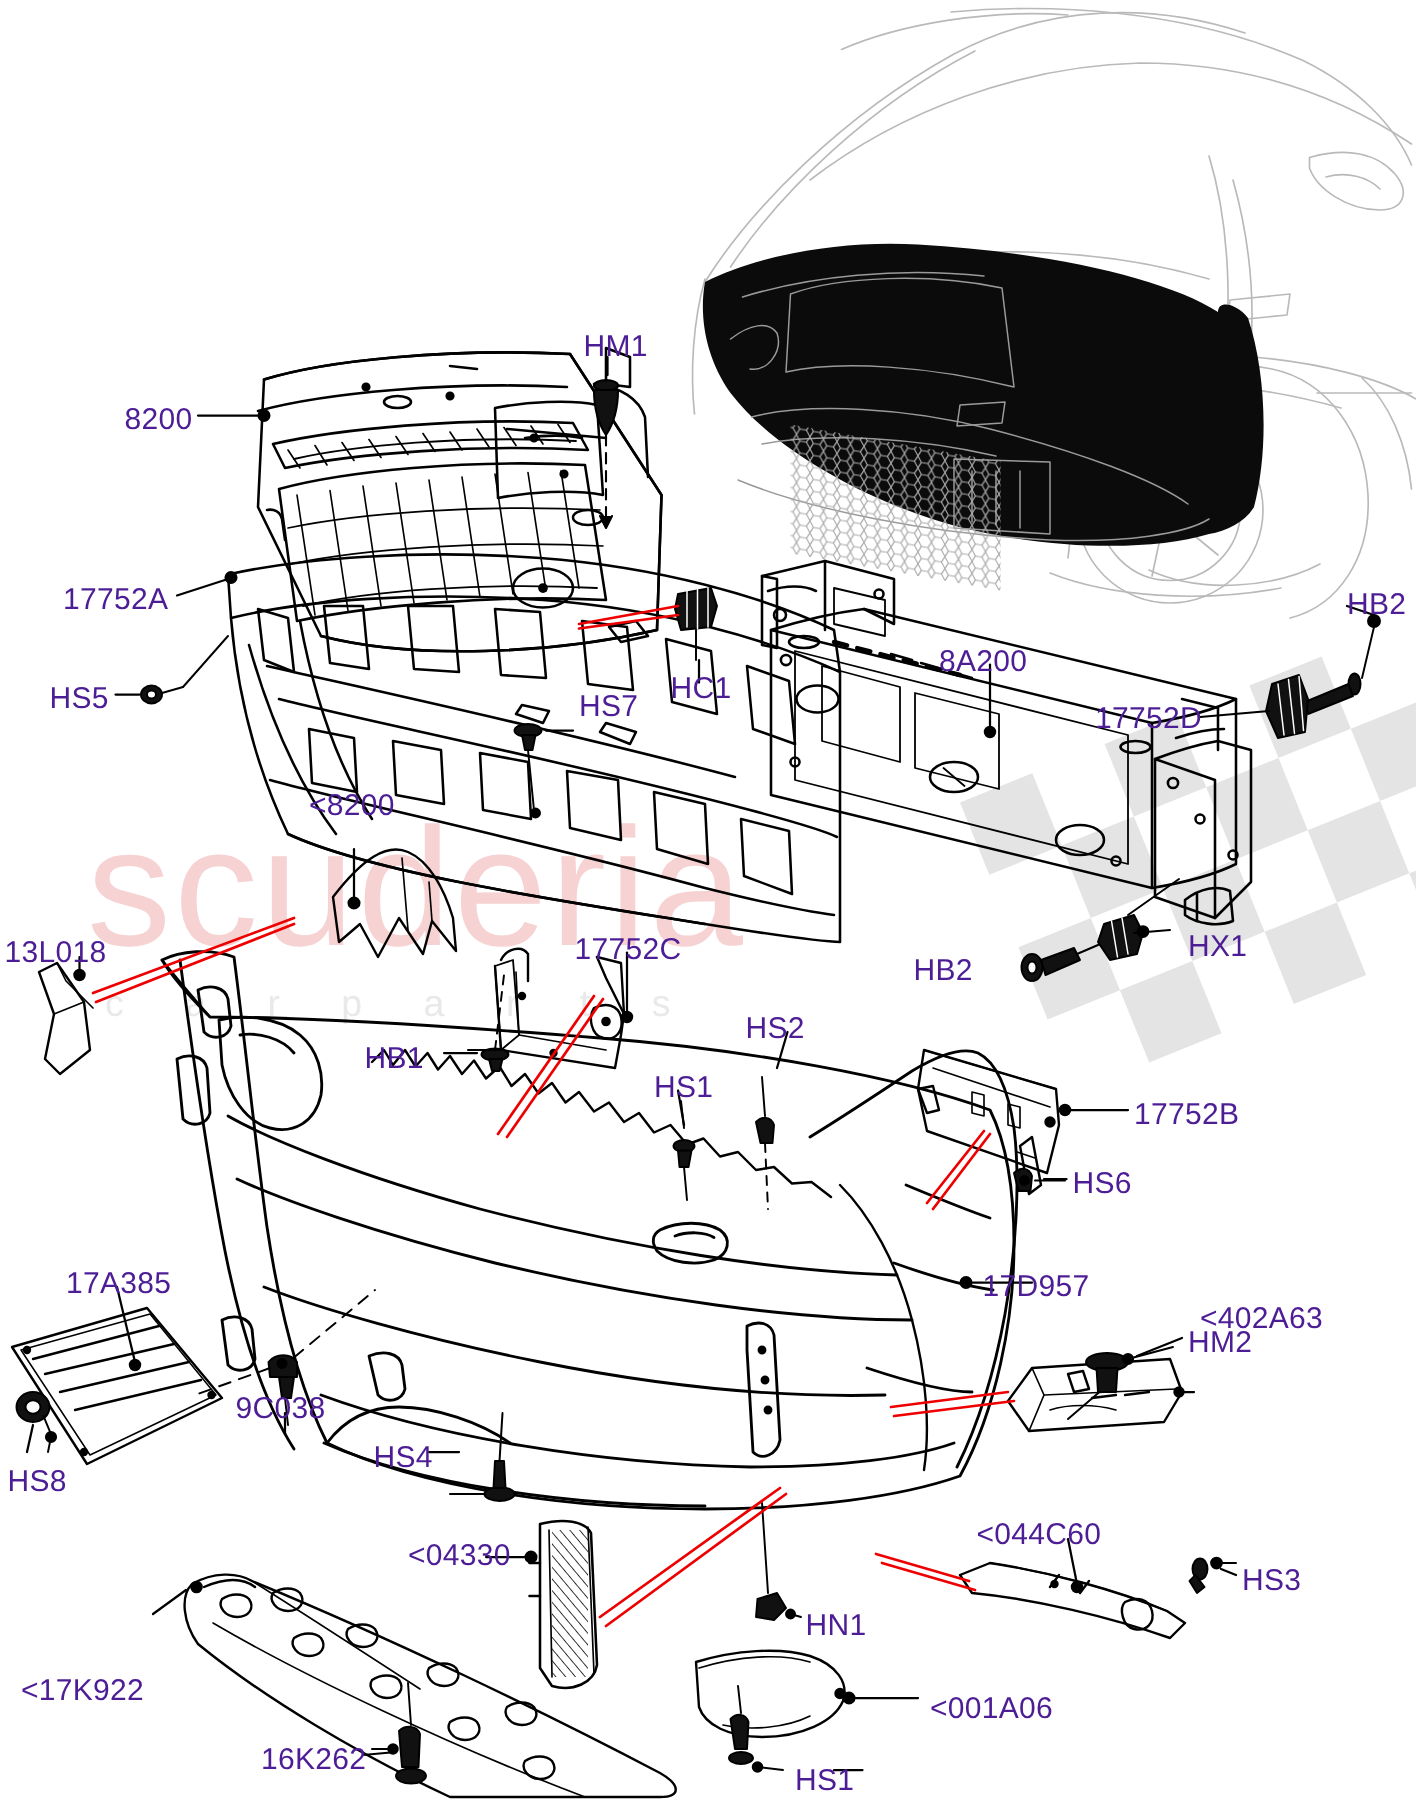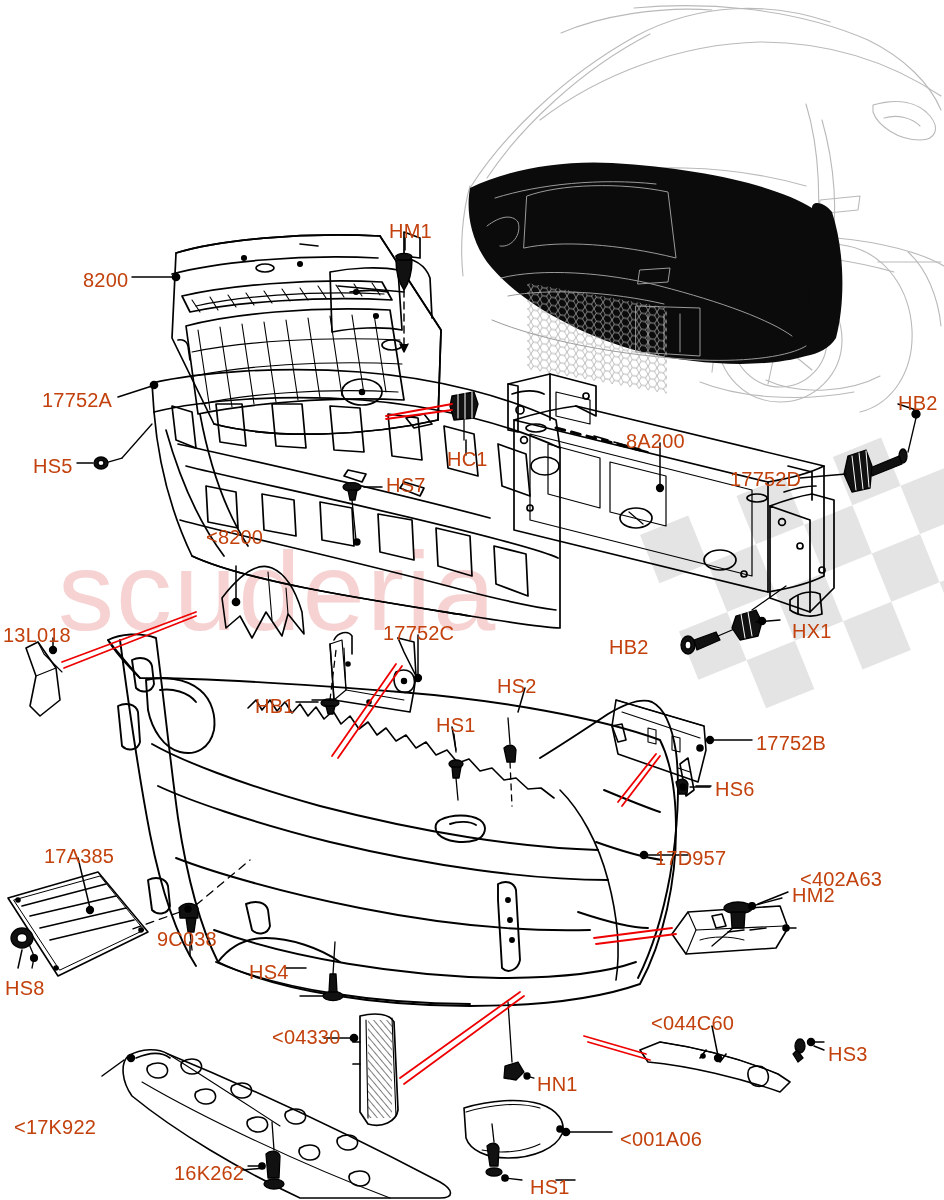--- a/index.html
+++ b/index.html
@@ -1,20 +1,20 @@
 <!DOCTYPE html>
 <html><head>
 <meta charset="utf-8">
 <style>
   html,body{margin:0;padding:0;background:#fff;}
   body{width:944px;height:1200px;position:relative;overflow:hidden;
        font-family:"Liberation Sans",sans-serif;}
   #stage{position:absolute;left:0;top:0;width:944px;height:1200px;}
   svg{position:absolute;left:0;top:0;width:944px;height:1200px;}
-  .lbl{position:absolute;color:#c2410c;font-size:20px;letter-spacing:0.2px;
+  .lbl{position:absolute;color:#4c1d95;font-size:20px;letter-spacing:0.2px;
        white-space:nowrap;font-family:"Liberation Sans",sans-serif;}
   .wm-main{position:absolute;left:58px;top:527px;font-size:112px;
            color:#f6d2d2;font-family:"Liberation Sans",sans-serif;
            letter-spacing:2px;font-weight:400;}
   .wm-sub{position:absolute;left:70px;top:655px;font-size:25px;
           color:#e9e9e9;letter-spacing:17px;
           font-family:"Liberation Sans",sans-serif;}
 </style>
 </head>
 <body>
@@ -31,20 +31,21 @@
       <rect x="260" y="52" width="52" height="52"></rect>
       <rect x="0" y="104" width="52" height="52"></rect>
       <rect x="104" y="104" width="52" height="52"></rect>
       <rect x="208" y="104" width="52" height="52"></rect>
       <rect x="52" y="156" width="52" height="52"></rect>
       <rect x="156" y="156" width="52" height="52"></rect>
       <rect x="260" y="156" width="52" height="52"></rect>
     </g>
   </svg>
   <div class="wm-main">scuderia</div>
+  <div class="wm-sub">c a r   p a r t s</div>
 
   <svg aria-hidden="true" viewBox="0 0 944 1200">
     <defs>
       <pattern id="mesh" width="6" height="6" patternUnits="userSpaceOnUse" patternTransform="rotate(28)">
         <path d="M0 0 L0 6" stroke="#111" stroke-width="1.4"></path>
       </pattern>
       <pattern id="mesh2" width="5" height="5" patternUnits="userSpaceOnUse" patternTransform="rotate(-40)">
         <path d="M0 0 L0 5" stroke="#222" stroke-width="1.2"></path>
       </pattern>
       <pattern id="honey" width="9" height="8" patternUnits="userSpaceOnUse">
@@ -576,27 +577,27 @@
   </svg>
 
   <div class="lbl" style="left:389px;top:220px">HM1</div>
   <div class="lbl" style="left:83px;top:269px">8200</div>
   <div class="lbl" style="left:42px;top:389px">17752A</div>
   <div class="lbl" style="left:898px;top:392px">HB2</div>
   <div class="lbl" style="left:447px;top:448px">HC1</div>
   <div class="lbl" style="left:626px;top:430px">8A200</div>
   <div class="lbl" style="left:730px;top:468px">17752D</div>
   <div class="lbl" style="left:33px;top:455px">HS5</div>
-  <div class="lbl" style="left:386px;top:474px">HS7</div>
+  <div class="lbl" style="left:386px;top:460px">HS7</div>
   <div class="lbl" style="left:206px;top:526px">&lt;8200</div>
   <div class="lbl" style="left:609px;top:636px">HB2</div>
   <div class="lbl" style="left:792px;top:620px">HX1</div>
   <div class="lbl" style="left:3px;top:624px">13L018</div>
   <div class="lbl" style="left:383px;top:622px">17752C</div>
-  <div class="lbl" style="left:255px;top:695px">HB1</div>
+  <div class="lbl" style="left:243px;top:695px">HB1</div>
   <div class="lbl" style="left:497px;top:675px">HS2</div>
   <div class="lbl" style="left:436px;top:714px">HS1</div>
   <div class="lbl" style="left:756px;top:732px">17752B</div>
   <div class="lbl" style="left:715px;top:778px">HS6</div>
   <div class="lbl" style="left:44px;top:845px">17A385</div>
   <div class="lbl" style="left:655px;top:847px">17D957</div>
   <div class="lbl" style="left:792px;top:884px">HM2</div>
   <div class="lbl" style="left:157px;top:928px">9C038</div>
   <div class="lbl" style="left:800px;top:868px">&lt;402A63</div>
   <div class="lbl" style="left:5px;top:977px">HS8</div>

